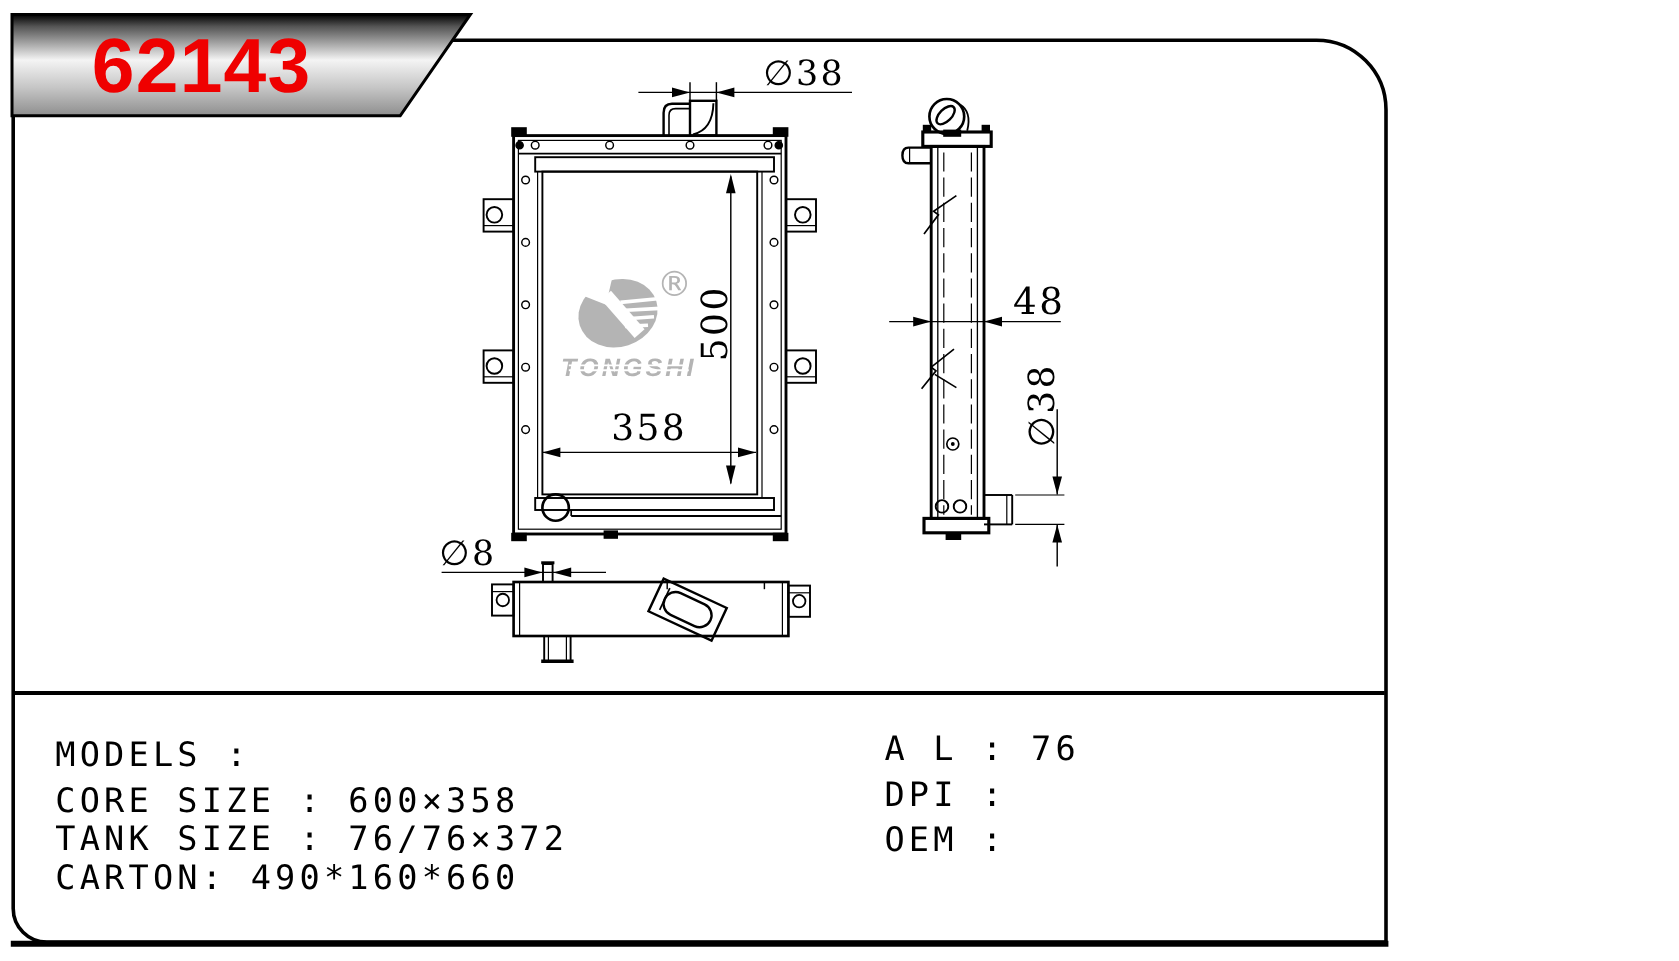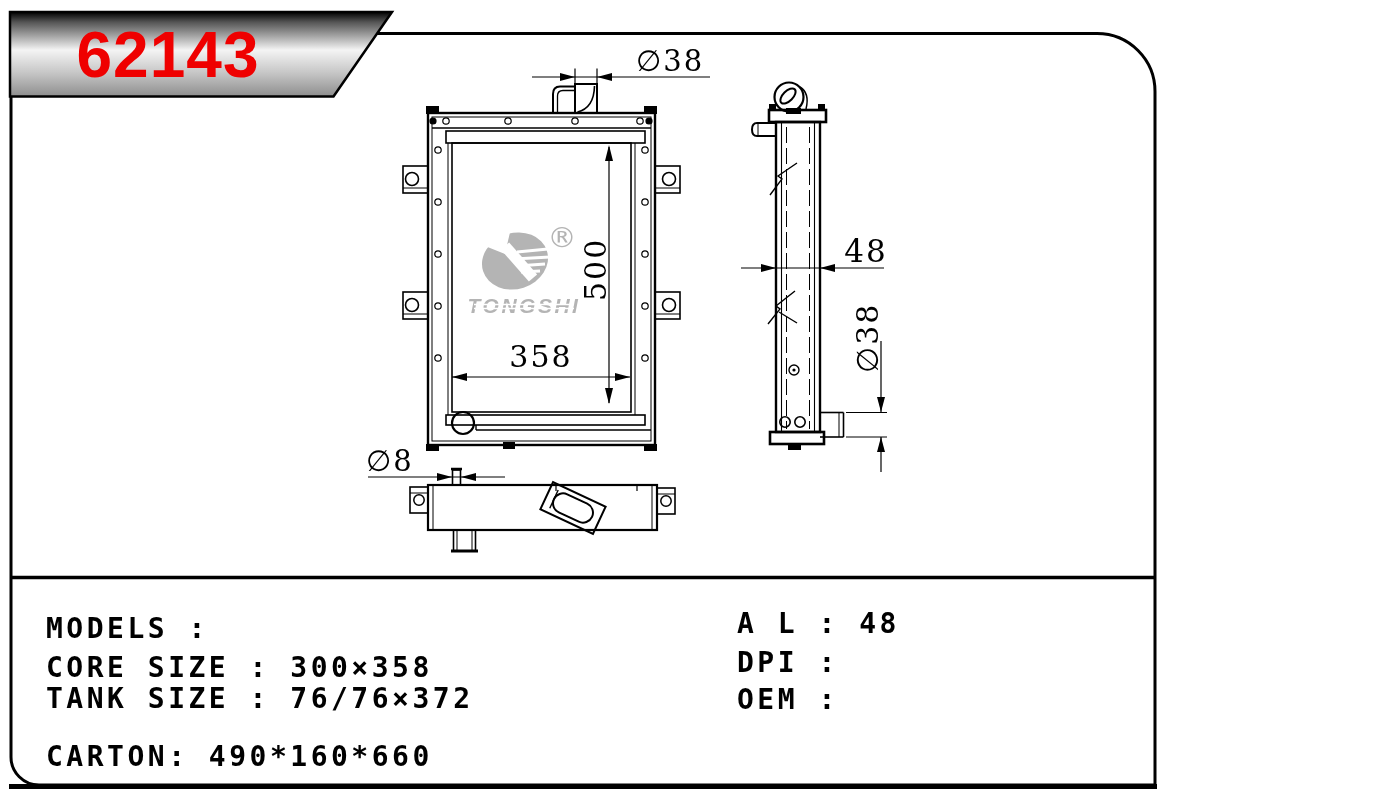--- a/index.html
+++ b/index.html
@@ -1,19 +1,19 @@
 <!DOCTYPE html>
 <html><head>
 <meta charset="utf-8">
 <style>
   html,body{margin:0;padding:0;background:#fff;}
   #stage{position:relative;width:1399px;height:801px;background:#ffffff;overflow:hidden;
          font-family:"Liberation Sans",sans-serif;}
   #drawing{position:absolute;left:0;top:0;}
-  .spec{position:absolute;font-family:"DejaVu Sans Mono",monospace;font-weight:bold;
+  .spec{position:absolute;font-family:"DejaVu Sans Mono",monospace;font-weight:normal;
         font-size:28px;letter-spacing:3.5px;color:#000;white-space:pre;}
 </style>
 </head>
 <body>
 
 <div id="stage">
 
 <svg id="drawing" width="1399" height="801" viewBox="0 0 1399 801" stroke-linecap="butt" fill="none">
 
   <defs>
@@ -233,21 +233,21 @@
       <line x1="451" y1="469" x2="462" y2="469" stroke-width="2.5"></line>
       <line x1="368" y1="477" x2="505" y2="477" stroke-width="1.2"></line>
       <polygon points="452,477 437,473 437,481" fill="#000" stroke="none"></polygon>
       <polygon points="461,477 476,473 476,481" fill="#000" stroke="none"></polygon>
       <text x="366" y="471" fill="#000" stroke="none" font-family="DejaVu Serif, DejaVu Sans, serif" font-size="29" letter-spacing="2">∅8</text>
     </g>
   </g>
 </svg>
 
   <div class="spec" style="left:46px;top:612px">MODELS :</div>
-  <div class="spec" style="left:46px;top:651px">CORE SIZE : 300×358</div>
+  <div class="spec" style="left:46px;top:651px">CORE SIZE : 600×358</div>
   <div class="spec" style="left:46px;top:682px">TANK SIZE : 76/76×372</div>
-  <div class="spec" style="left:46px;top:740px">CARTON: 490*160*660</div>
-
-  <div class="spec" style="left:737px;top:607px">A L : 48</div>
+  <div class="spec" style="left:46px;top:715px">CARTON: 490*160*660</div>
+
+  <div class="spec" style="left:737px;top:607px">A L : 76</div>
   <div class="spec" style="left:737px;top:646px">DPI :</div>
   <div class="spec" style="left:737px;top:683px">OEM :</div>
 
 </div>
 
 </body></html>

